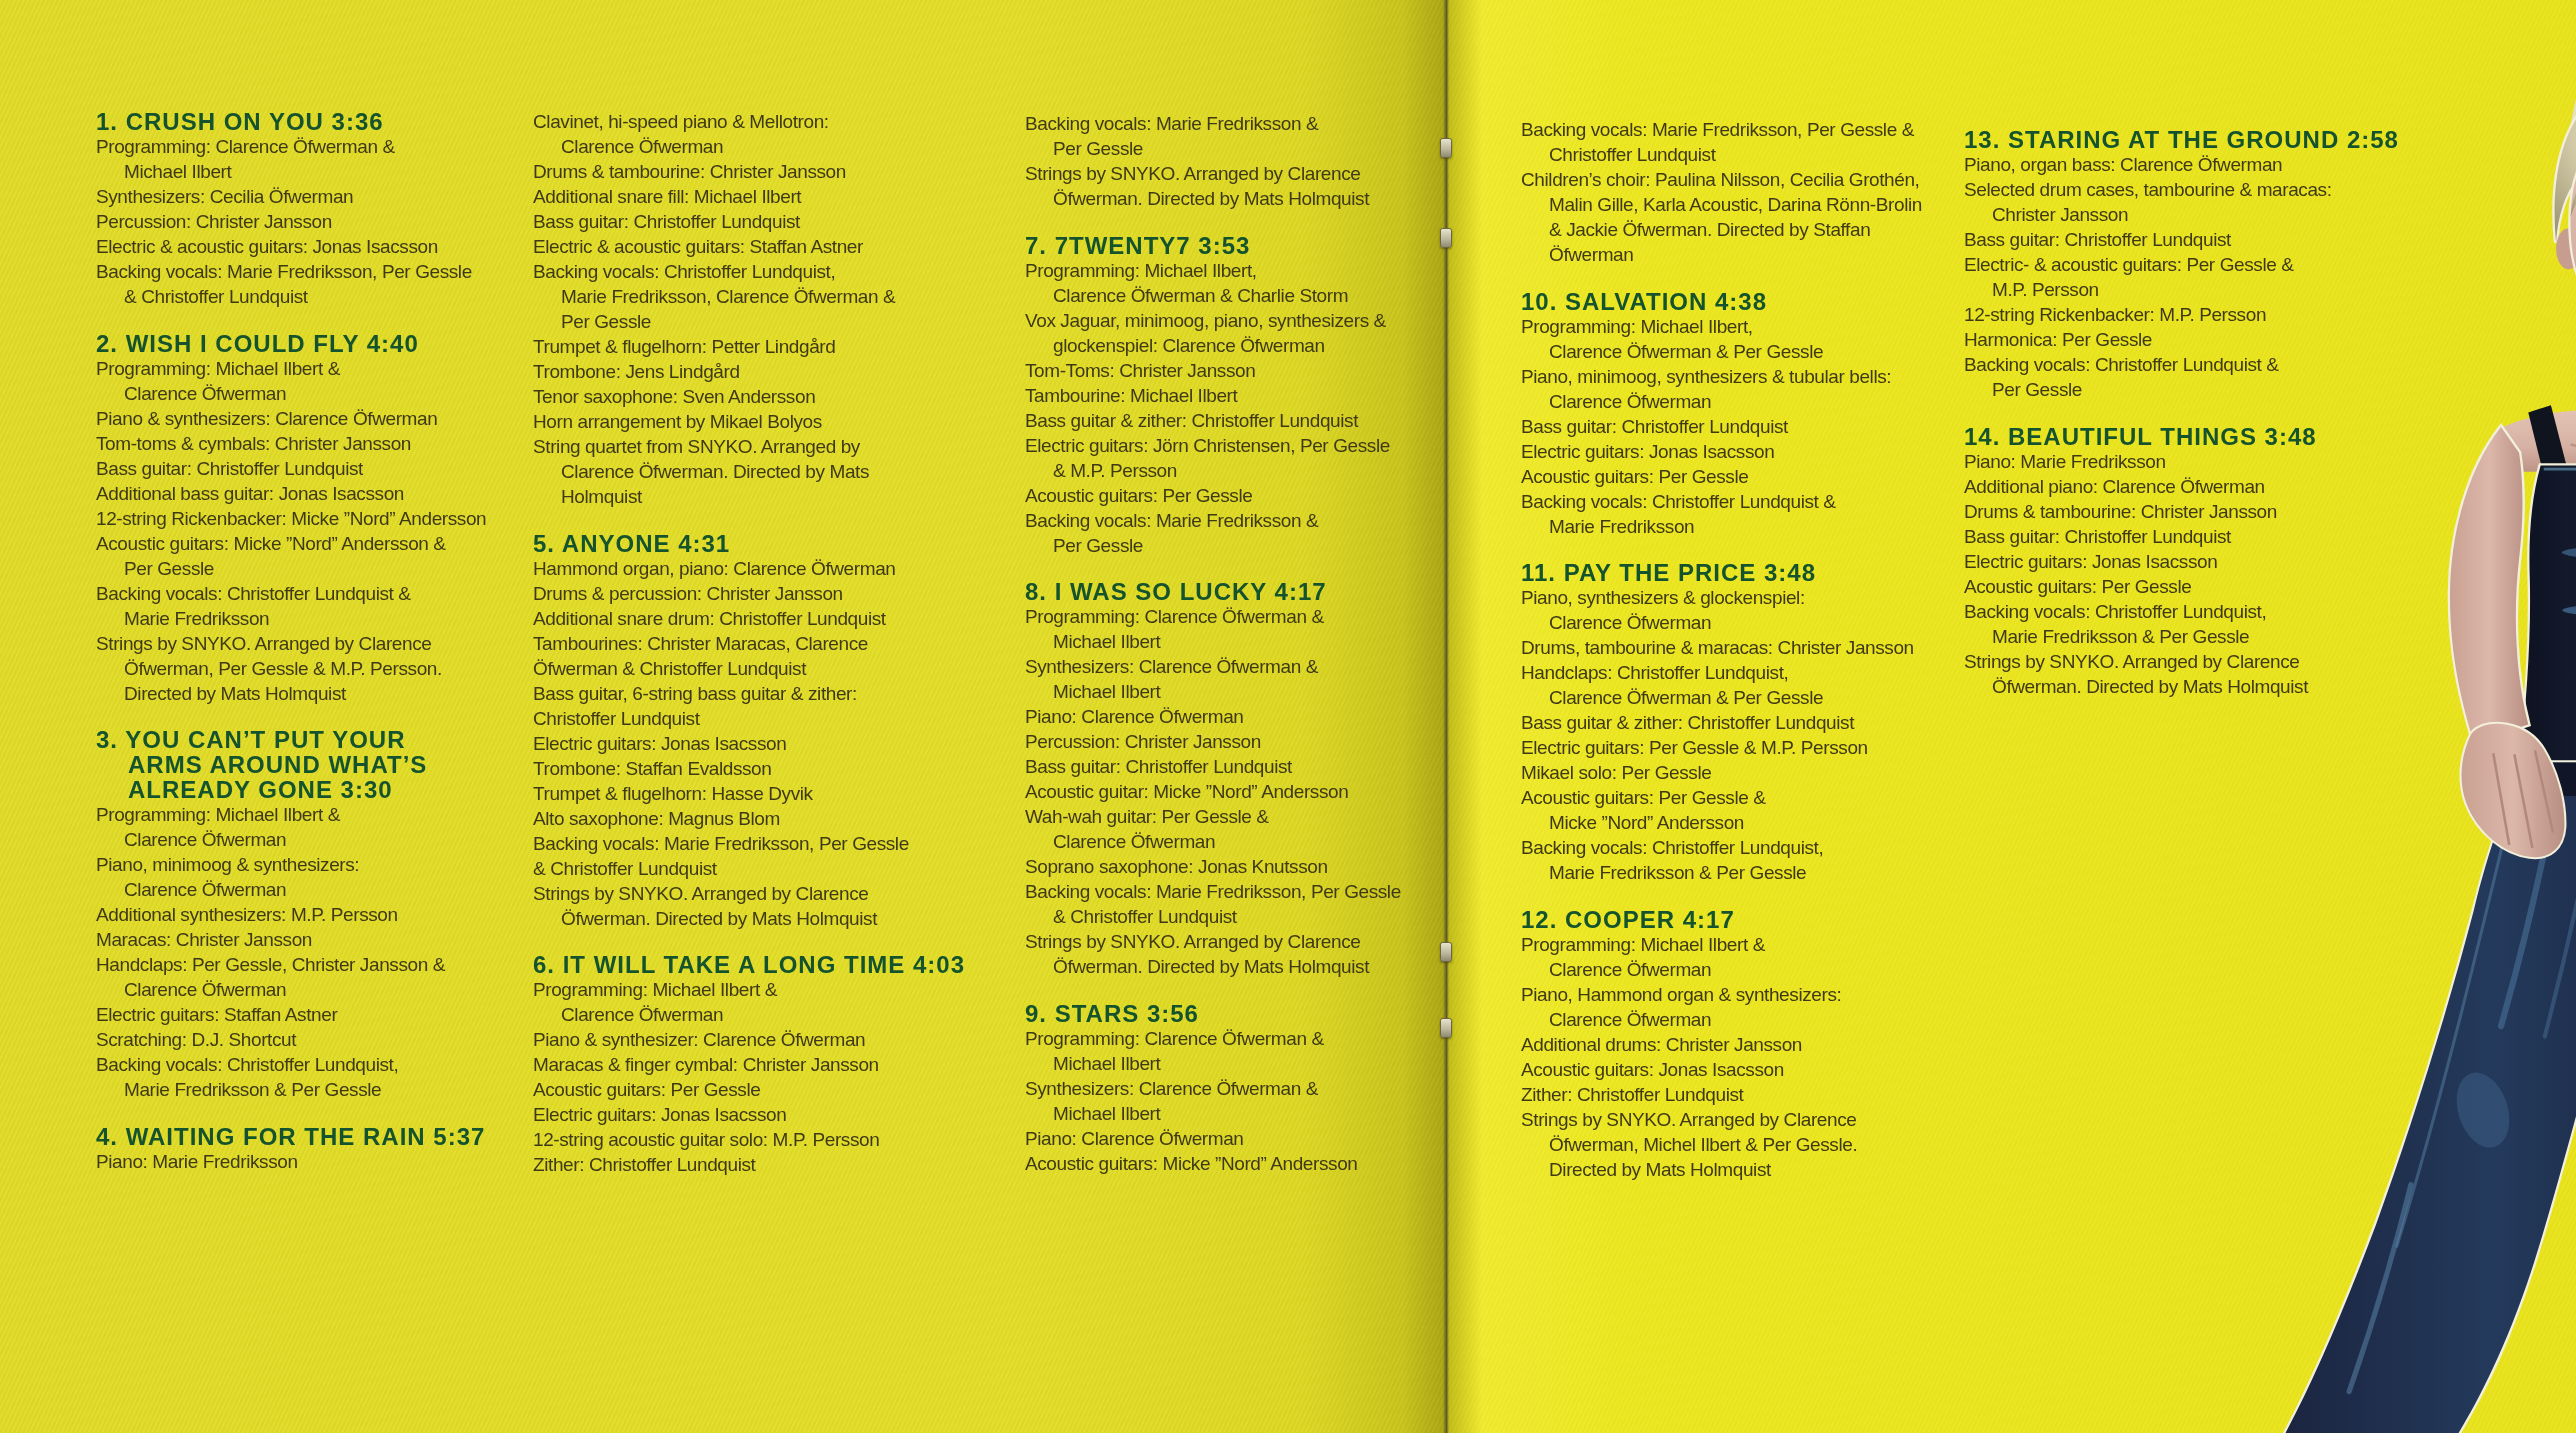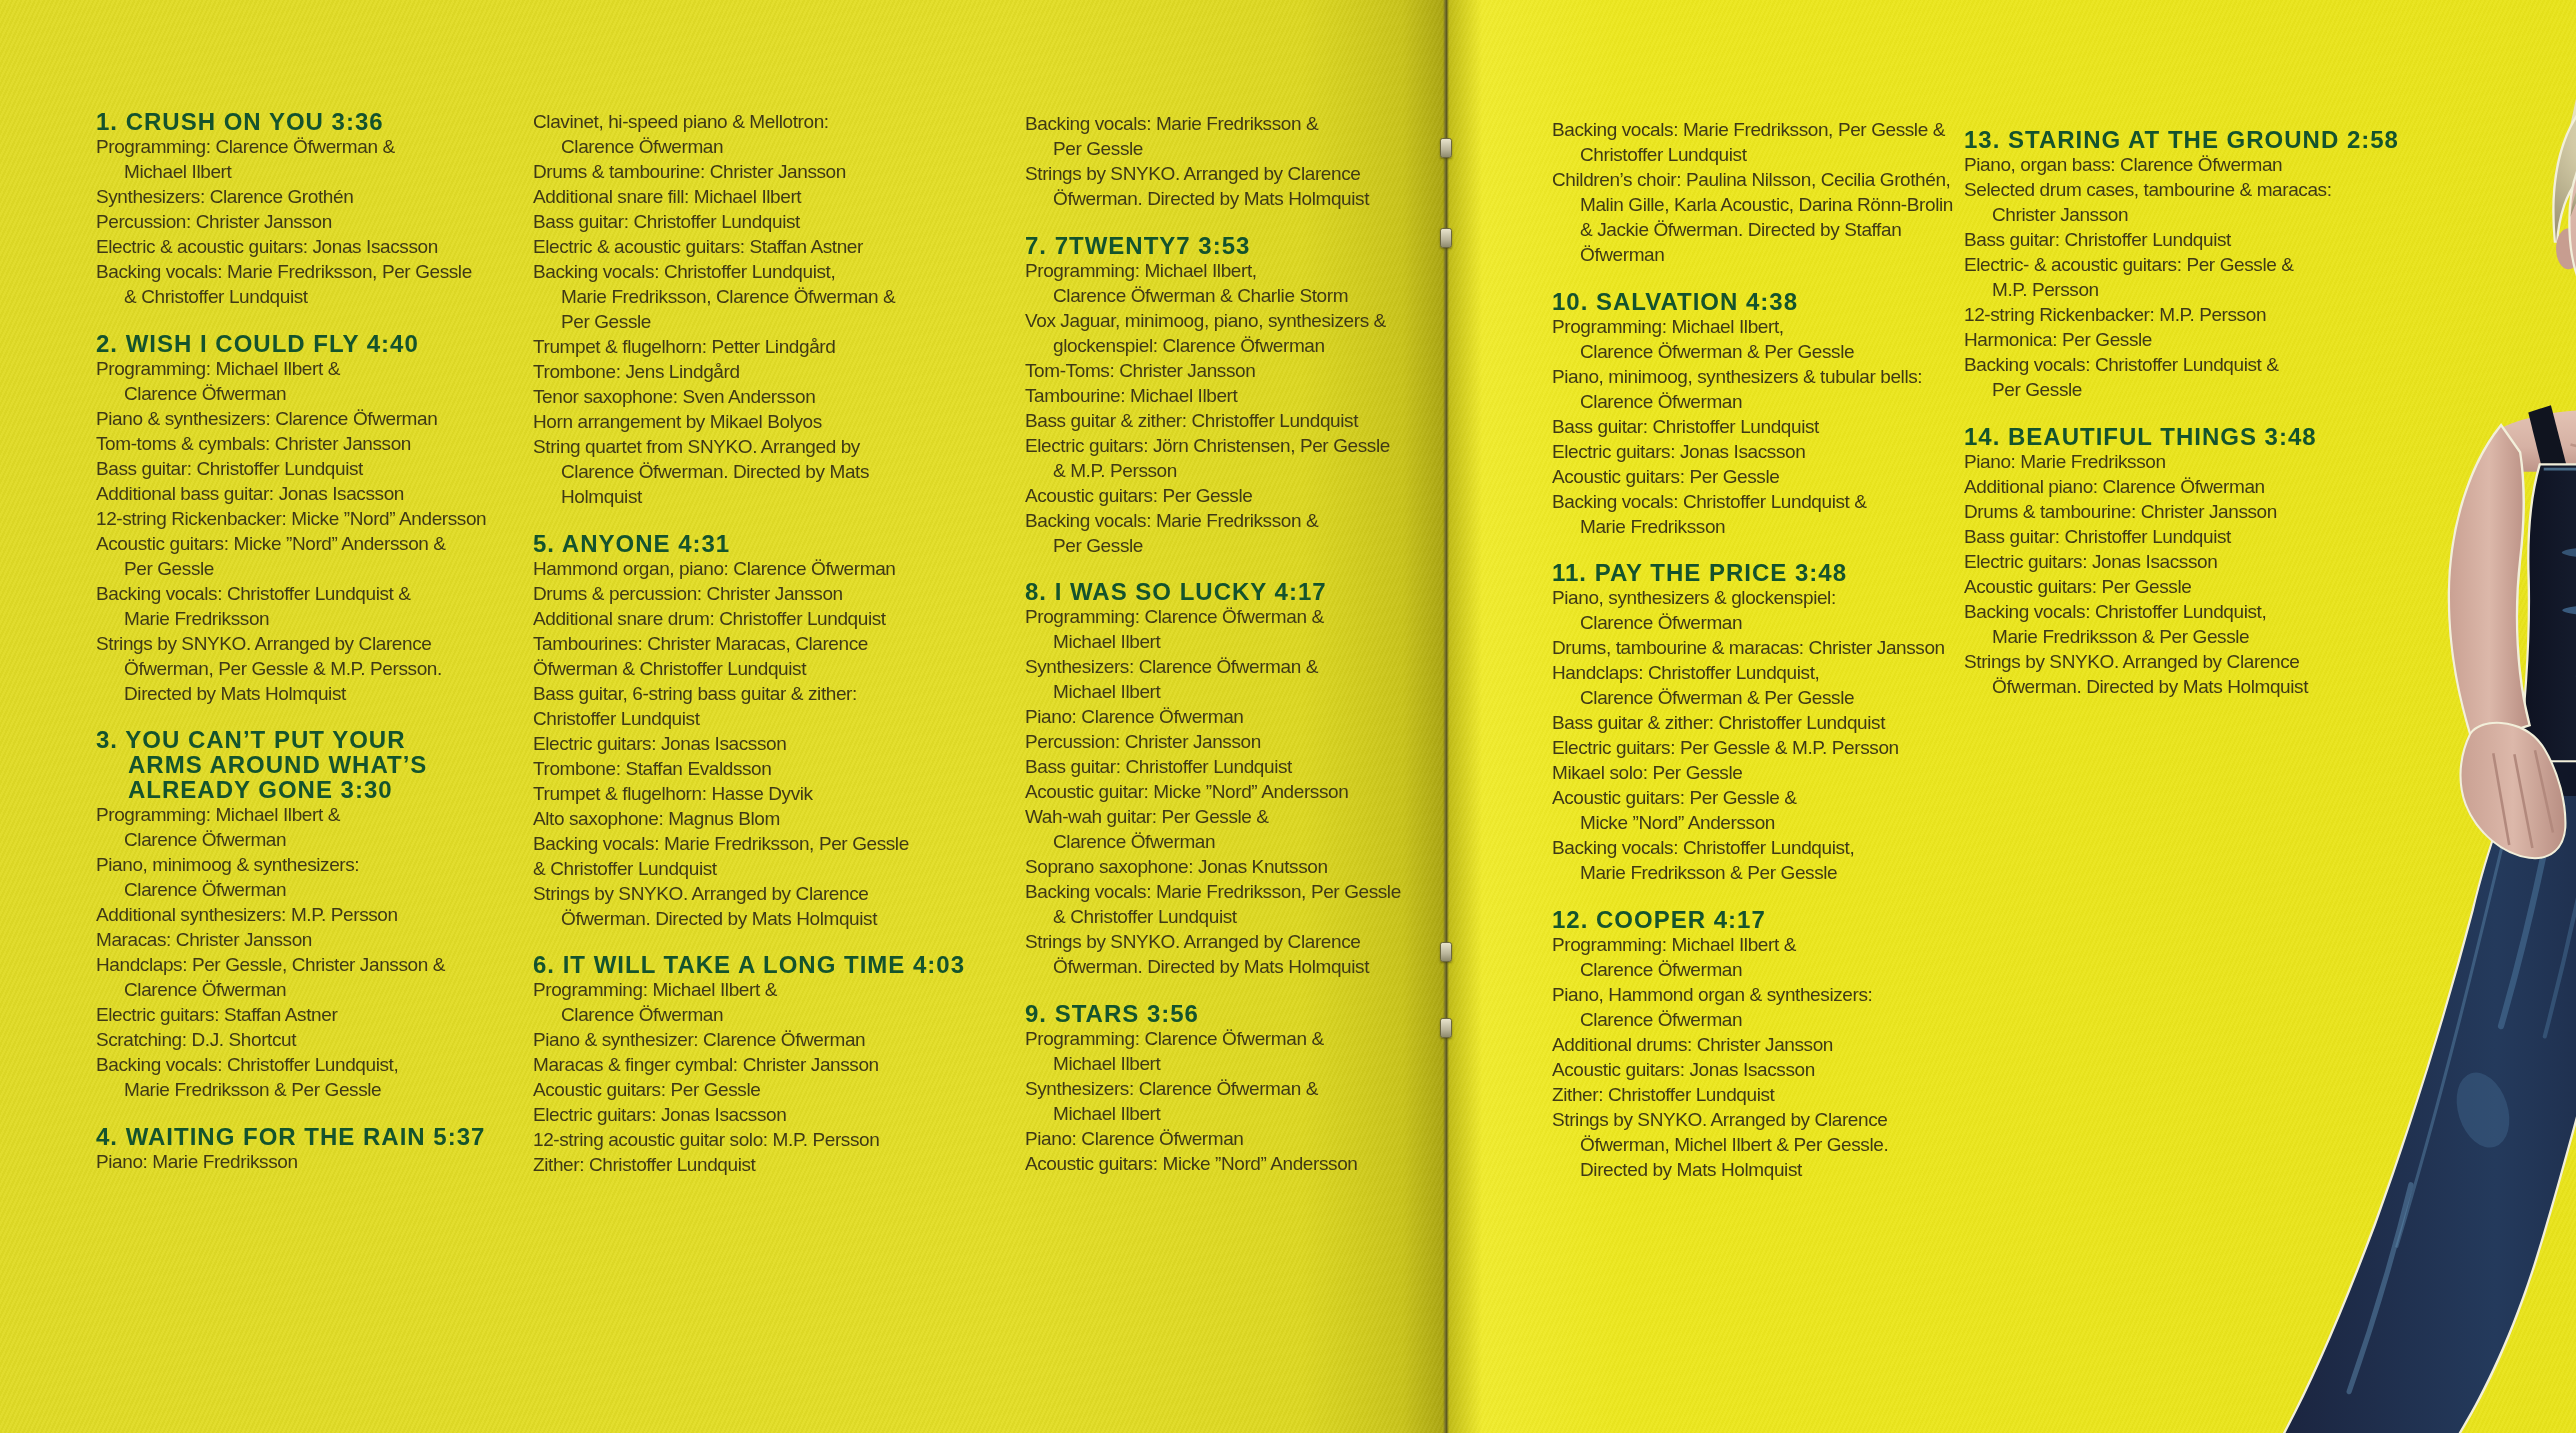--- a/index.html
+++ b/index.html
@@ -169,21 +169,21 @@
          C1043,1425 1073,1408 1108,1405 C1133,1403 1155,1410 1166,1425 Z"></path>
     <path d="M490,1462 L521,1640 M531,1464 L566,1646 M571,1456 L606,1616" stroke="#b2897d" stroke-width="5" fill="none"></path>
     <path d="M1123,1462 L1092,1640 M1082,1464 L1047,1646 M1042,1456 L1007,1616" stroke="#b2897d" stroke-width="5" fill="none"></path>
   </svg>
 
   <div class="col" style="left:96px;  top:109px;">
       <div class="track">
         <div class="h">1. CRUSH ON YOU 3:36</div>
         <div class="line">Programming: Clarence Öfwerman &amp;</div>
         <div class="line ind">Michael Ilbert</div>
-        <div class="line">Synthesizers: Clarence Grothén</div>
+        <div class="line">Synthesizers: Cecilia Öfwerman</div>
         <div class="line">Percussion: Christer Jansson</div>
         <div class="line">Electric &amp; acoustic guitars: Jonas Isacsson</div>
         <div class="line">Backing vocals: Marie Fredriksson, Per Gessle</div>
         <div class="line ind">&amp; Christoffer Lundquist</div>
       </div>
       <div class="track">
         <div class="h">2. WISH I COULD FLY 4:40</div>
         <div class="line">Programming: Michael Ilbert &amp;</div>
         <div class="line ind">Clarence Öfwerman</div>
         <div class="line">Piano &amp; synthesizers: Clarence Öfwerman</div>
@@ -313,21 +313,21 @@
       <div class="track">
         <div class="h">9. STARS 3:56</div>
         <div class="line">Programming: Clarence Öfwerman &amp;</div>
         <div class="line ind">Michael Ilbert</div>
         <div class="line">Synthesizers: Clarence Öfwerman &amp;</div>
         <div class="line ind">Michael Ilbert</div>
         <div class="line">Piano: Clarence Öfwerman</div>
         <div class="line">Acoustic guitars: Micke ”Nord” Andersson</div>
       </div>
     </div>
-  <div class="col" style="left:1521px; top:117px;margin-left:31px;">
+  <div class="col" style="left:1521px; top:117px;">
       <div class="track">
         <div class="line">Backing vocals: Marie Fredriksson, Per Gessle &amp;</div>
         <div class="line ind">Christoffer Lundquist</div>
         <div class="line">Children’s choir: Paulina Nilsson, Cecilia Grothén,</div>
         <div class="line ind">Malin Gille, Karla Acoustic, Darina Rönn-Brolin</div>
         <div class="line ind">&amp; Jackie Öfwerman. Directed by Staffan</div>
         <div class="line ind">Öfwerman</div>
       </div>
       <div class="track">
         <div class="h">10. SALVATION 4:38</div>

